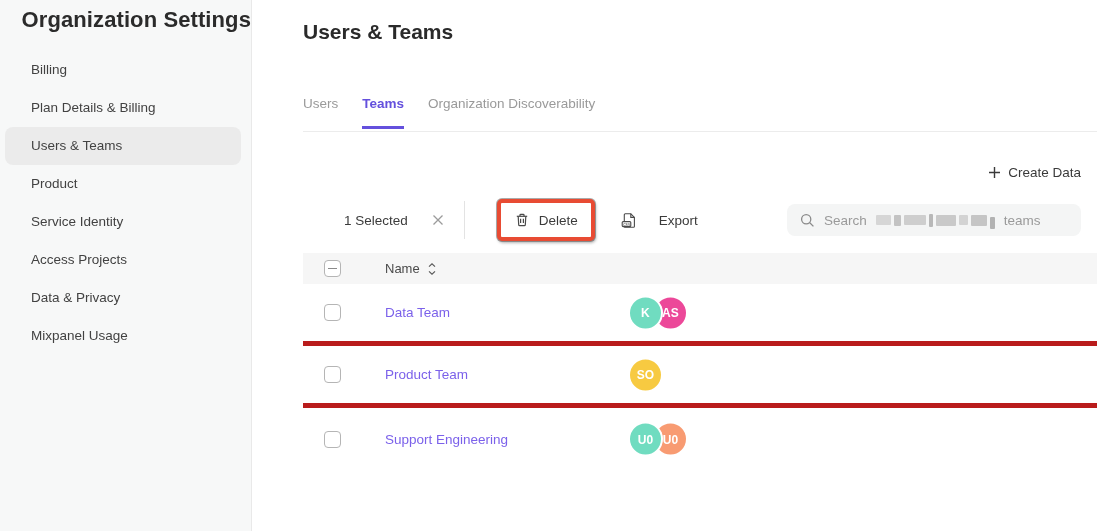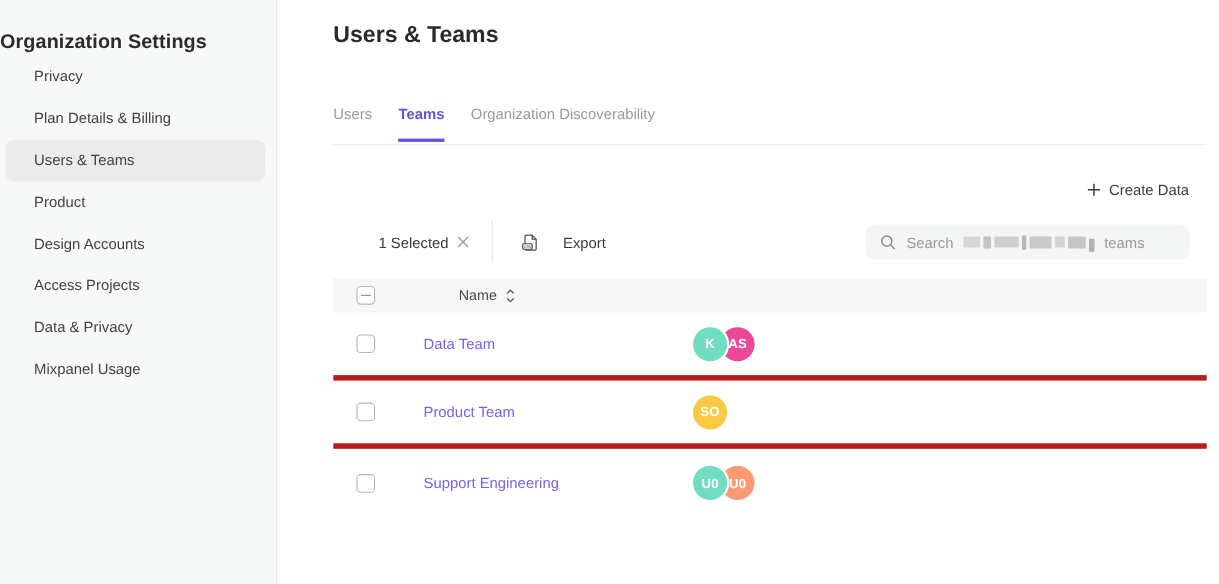--- a/index.html
+++ b/index.html
@@ -2,58 +2,58 @@
 <html><head>
 <meta charset="utf-8">
 <style>
   * { margin:0; padding:0; box-sizing:border-box; }
   html,body { width:1108px; height:531px; overflow:hidden; background:#fff;
     font-family:"Liberation Sans","DejaVu Sans",sans-serif; color:#3b3b3b; }
 
   
   .sidebar { position:absolute; left:0; top:0; width:252px; height:531px;
     background:#f7f8f8; border-right:1px solid #e9e9e9; }
-  .sidebar h2 { font-size:18px; font-weight:bold; color:#2b2b2b; text-align:left; padding-top:28px; letter-spacing:.1px; }
+  .sidebar h2 { font-size:22px; font-weight:bold; color:#2b2b2b; text-align:right; padding-top:7px; letter-spacing:.1px; }
   .side-nav { position:absolute; top:51px; left:0; right:0; }
   .side-item { height:38px; line-height:38px; padding-left:31px; font-size:13.5px; color:#424242; cursor:pointer; }
   .side-item.selected { background:#ebebeb; border-radius:8px; margin:0 10px 0 5px; padding-left:26px; }
 
   
   .main { position:absolute; left:252px; top:0; width:856px; height:531px; }
   .page-title { position:absolute; left:51px; top:20px; font-size:21px; font-weight:bold; color:#2a2a2a; }
 
   .tabs { position:absolute; left:51px; top:96px; display:flex; gap:24px; font-size:13.5px; }
   .tab { color:#9a9a9a; padding-bottom:15px; cursor:pointer; }
   .tab.active { color:#6450dd; font-weight:bold; border-bottom:3px solid #6450dd; }
   .tabs-line { position:absolute; left:51px; right:11px; top:131px; height:1px; background:#ececec; }
 
   .create-team { position:absolute; top:165px; right:27px; display:flex; align-items:center; gap:7px;
     font-size:13.5px; color:#3a3a3a; cursor:pointer; }
 
   
   .toolbar { position:absolute; left:92px; top:198px; height:44px; display:flex; align-items:center; }
-  .selected-group { display:flex; align-items:center; gap:7px; font-size:13.5px; color:#3b3b3b; }
+  .selected-group { display:flex; align-items:center; gap:24px; font-size:13.5px; color:#3b3b3b; }
   .clear-x { cursor:pointer; display:flex; }
   .v-divider { width:1px; height:38px; background:#e3e3e3; margin-left:20px; }
   .annot { box-sizing:content-box; border:4px solid #e84b33; border-radius:5px; background:#fff;
     box-shadow:0 0 0 1px rgba(70,70,70,.45), 1px 2px 3px rgba(0,0,0,.3); }
   .annot-delete { margin-left:32px; }
   .btn-flat { display:flex; align-items:center; gap:9px; font-size:13.5px; color:#3b3b3b;
     background:#fff; padding:9px 13px; cursor:pointer; border-radius:3px; }
   .export-btn { margin-left:26px; display:flex; align-items:center; gap:21px; font-size:13.5px; cursor:pointer; }
 
   .search { position:absolute; top:204px; right:27px; width:294px; height:32px; background:#f4f5f5;
     border-radius:8px; display:flex; align-items:center; gap:9px; padding-left:13px;
     font-size:13.5px; color:#9a9a9a; cursor:text; }
   .redact { display:inline-flex; align-items:center; gap:3px; filter:blur(.4px); }
   .redact i { display:inline-block; border-radius:1px; }
 
   
   .table { position:absolute; left:51px; right:11px; top:253px; }
-  .thead { height:31px; background:#f6f6f6; display:flex; align-items:center; font-size:13px; color:#4a4a4a;gap:32px; }
+  .thead { height:31px; background:#f6f6f6; display:flex; align-items:center; font-size:13px; color:#4a4a4a; }
   .row { height:62px; display:flex; align-items:center; border-bottom:5px solid #b91c1c; position:relative; }
   .row:last-child { border-bottom:none; }
   .cb { width:17px; height:17px; border:1.5px solid #b5b5b5; border-radius:4px; background:#fff;
     display:flex; align-items:center; justify-content:center; cursor:pointer; flex:none; }
   .cb svg { display:none; }
   .cb.checked { background:#5247cf; border-color:#5247cf; }
   .cb.checked svg { display:block; }
   .cb-wrap { margin-left:21px; display:inline-flex; }
   .cb-wrap.active { padding:3px; margin:-7px 0 -7px 14px; }
   .dash { width:9px; height:1.6px; background:#8a8a8a; }
@@ -64,25 +64,25 @@
     display:flex; align-items:center; justify-content:center; letter-spacing:.2px; }
   .avatar.first { position:relative; z-index:2; box-shadow:0 0 0 2px #fff; }
   .avatar + .avatar { margin-left:-6px; }
 </style>
 </head>
 <body>
 
 <div class="sidebar">
   <h2>Organization Settings</h2>
   <div class="side-nav">
-      <div class="side-item">Privacy</div>
+      <div class="side-item">Billing</div>
       <div class="side-item">Plan Details &amp; Billing</div>
       <div class="side-item selected">Users &amp; Teams</div>
       <div class="side-item">Product</div>
-      <div class="side-item">Design Accounts</div>
+      <div class="side-item">Service Identity</div>
       <div class="side-item">Access Projects</div>
       <div class="side-item">Data &amp; Privacy</div>
       <div class="side-item">Mixpanel Usage</div>
     </div>
 </div>
 
 <div class="main">
 
   <div class="page-title">Users &amp; Teams</div>
 
@@ -106,20 +106,33 @@
     <div class="selected-group">
       <span>1 Selected</span>
       <span class="clear-x">
         <svg width="12" height="12" viewBox="0 0 12 12">
             <path d="M1.5 1.5l9 9M10.5 1.5l-9 9" stroke="#9b9b9b" stroke-width="1.3" fill="none"></path>
           </svg>
       </span>
     </div>
     <div class="v-divider"></div>
 
+    <div class="annot annot-delete">
+      <div class="btn-flat">
+        <span style="display:flex;">
+          <svg width="16" height="16" viewBox="0 0 16 16" fill="none" stroke="#4a4a4a" stroke-width="1.2">
+            <path d="M2.8 4.3h10.4"></path>
+            <path d="M6 4.3V3.1c0-.4.3-.7.7-.7h2.6c.4 0 .7.3.7.7v1.2"></path>
+            <path d="M4.2 4.3l.5 8.4c0 .6.5 1 1 1h4.6c.5 0 1-.4 1-1l.5-8.4"></path>
+            <path d="M6.6 6.8v4.2M9.4 6.8v4.2"></path>
+          </svg>
+        </span>
+        <span>Delete</span>
+      </div>
+    </div>
 
     <div class="export-btn">
       <span style="display:flex;">
         <svg width="17" height="17" viewBox="0 0 17 17" fill="none" stroke="#4a4a4a" stroke-width="1.1">
           <path d="M4.2 1.8h5.6l3.6 3.6v9a.9.9 0 0 1-.9.9H4.2a.9.9 0 0 1-.9-.9V2.7a.9.9 0 0 1 .9-.9z"></path>
           <path d="M9.8 1.8v3.6h3.6"></path>
           <rect x="1.2" y="9.6" width="8.6" height="5" rx="1" fill="#fff"></rect>
           <text x="2.3" y="13.5" font-size="4.6" stroke="none" fill="#4a4a4a" font-family="Liberation Sans, sans-serif">csv</text>
         </svg>
       </span>

